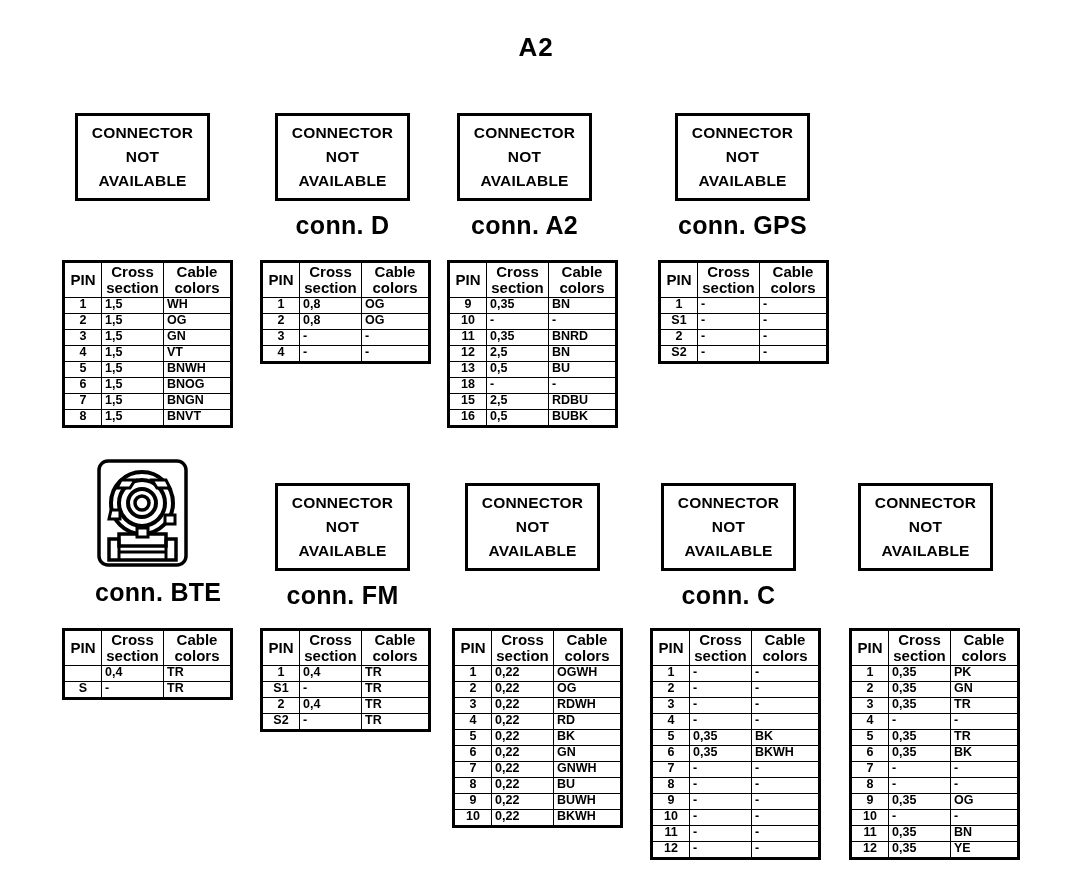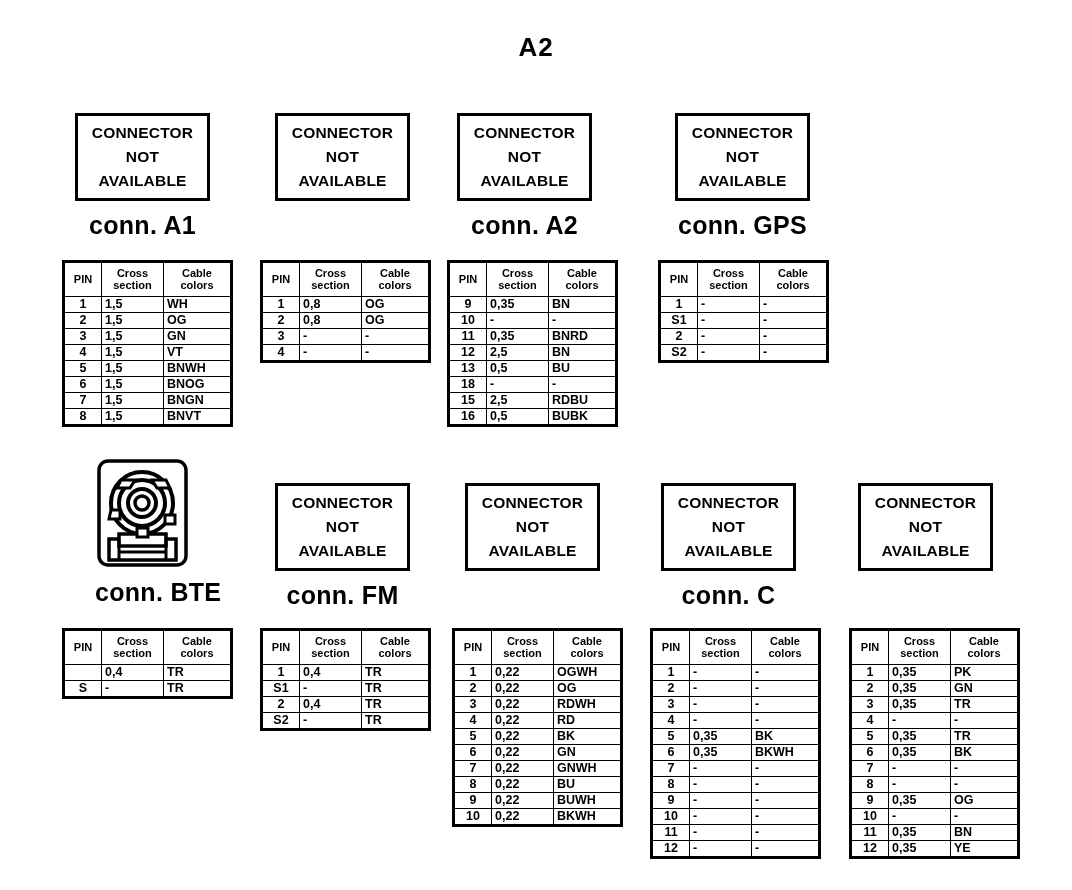--- a/index.html
+++ b/index.html
@@ -80,21 +80,21 @@
     font-size: 12.5px;
     line-height: 1.05;
     overflow: hidden;
     white-space: nowrap;
   }
   .pin-table thead th {
     height: 31px;
     text-align: center;
     vertical-align: middle;
     font-weight: bold;
-    font-size: 11px;
+    font-size: 15px;
     padding: 1px 2px;
   }
   .pin-table thead th .hdr-l1,
   .pin-table thead th .hdr-l2 { display: block; }
   .pin-table td.c-pin {
     text-align: center;
     padding: 0 1px;
   }
   .pin-table td.c-sec,
   .pin-table td.c-col {
@@ -113,21 +113,20 @@
 
   <div class="page-title">A2</div>
 
   <div id="cells-root">
       <div class="conn-cell" style="left: 75px; top: 113px;">
         <div class="na-box" style="width: 135px; height: 88px;">
           <span>CONNECTOR</span>
           <span>NOT</span>
           <span>AVAILABLE</span>
         </div>
-        <div class="conn-label" style="width: 135px;">conn. A1</div>
       </div>
       <div class="tbl-wrap" style="left: 62px; top: 260px;">
         <table class="pin-table">
           <colgroup>
             <col class="col-pin">
             <col class="col-sec">
             <col class="col-col">
           </colgroup>
           <thead>
             <tr>
@@ -185,20 +184,21 @@
             </tr>
           </tbody>
         </table>
       </div>
       <div class="conn-cell" style="left: 275px; top: 113px;">
         <div class="na-box" style="width: 135px; height: 88px;">
           <span>CONNECTOR</span>
           <span>NOT</span>
           <span>AVAILABLE</span>
         </div>
+        <div class="conn-label" style="width: 135px;">conn. D</div>
       </div>
       <div class="tbl-wrap" style="left: 260px; top: 260px;">
         <table class="pin-table">
           <colgroup>
             <col class="col-pin">
             <col class="col-sec">
             <col class="col-col">
           </colgroup>
           <thead>
             <tr>

